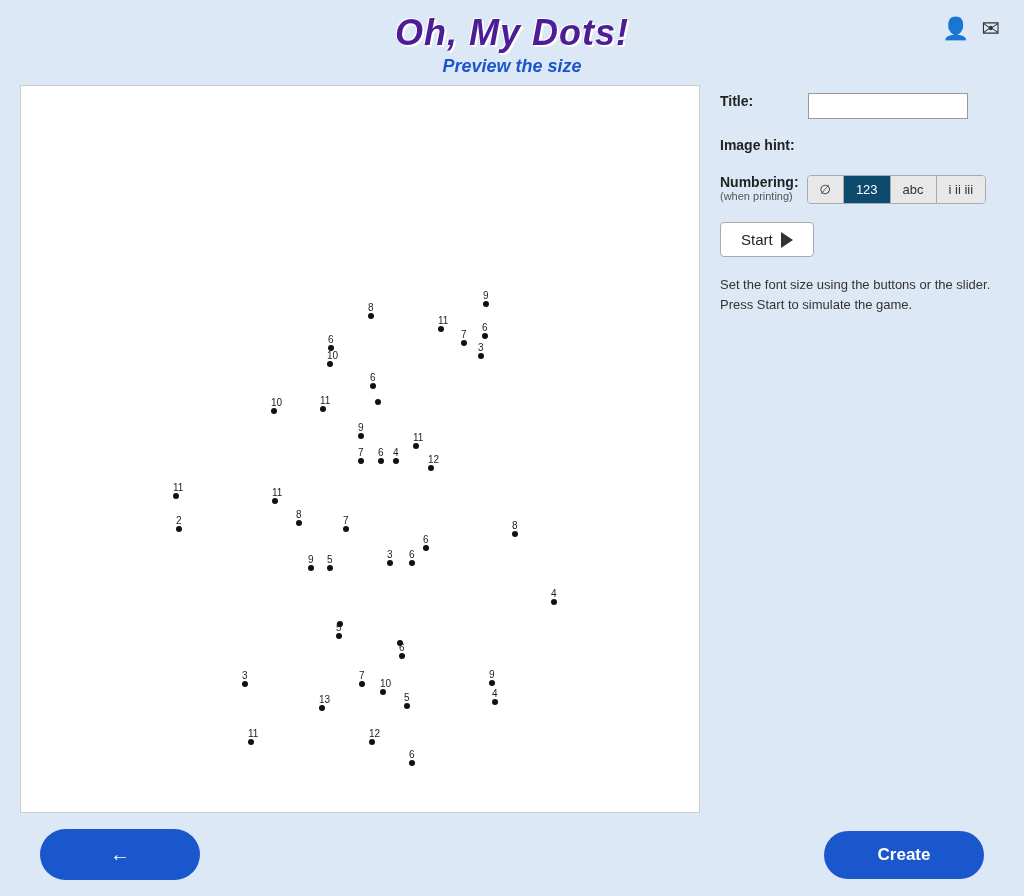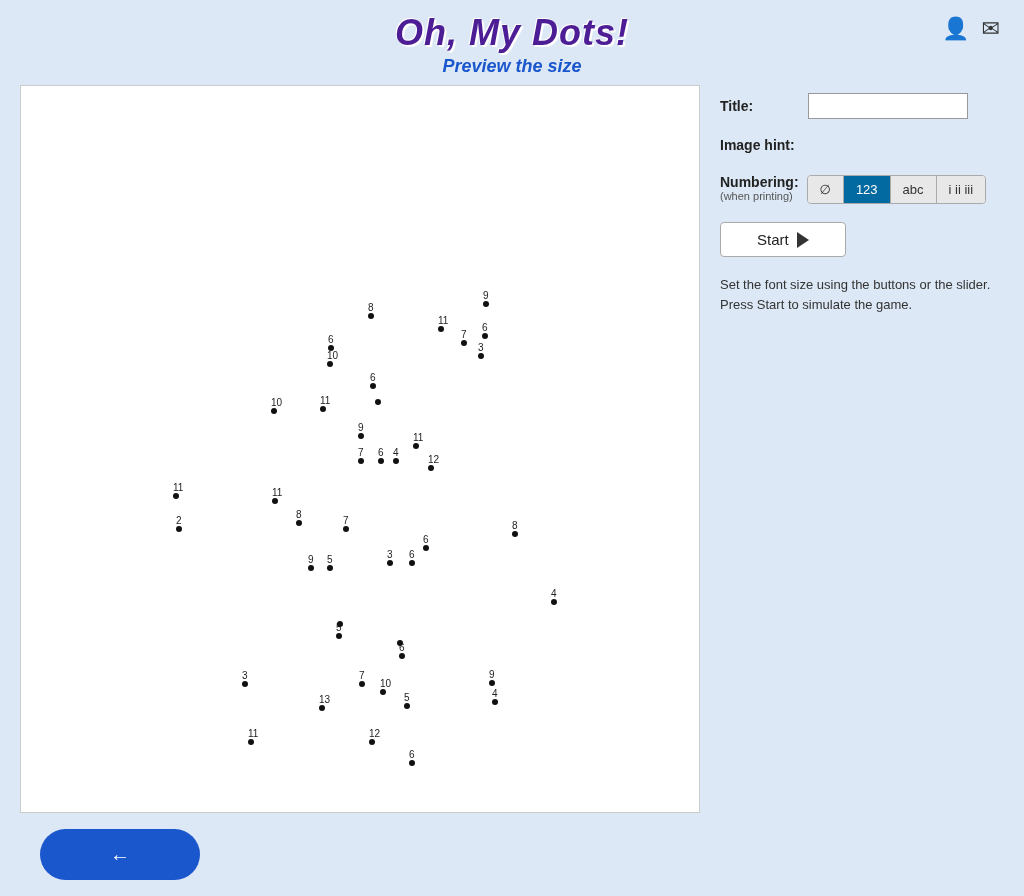--- a/index.html
+++ b/index.html
@@ -74,21 +74,20 @@
     .right-panel {
       flex: 1;
       display: flex;
       flex-direction: column;
       gap: 18px;
       padding-top: 8px;
     }
 
     .field-row {
       display: flex;
-      align-items: center;
       gap: 8px;
     }
     .field-label {
       font-size: 14px;
       font-weight: bold;
       color: #222;
       min-width: 80px;
     }
     .title-input {
       border: 1px solid #999;
@@ -175,33 +174,33 @@
       padding: 6px 12px;
       font-size: 13px;
       cursor: pointer;
       border: none;
       border-right: 1px solid #aaa;
       background: #e8e8e8;
       color: #333;
     }
     .num-btn:last-child { border-right: none; }
     .num-btn.active {
-      background: #0369a1;
+      background: #0c4a6e;
       color: #fff;
     }
 
     
     .start-btn {
       display: flex;
       align-items: center;
       gap: 8px;
       background: #fff;
       border: 1px solid #aaa;
       border-radius: 4px;
-      padding: 8px 36px;
+      padding: 8px 20px;
       font-size: 15px;
       cursor: pointer;
       width: fit-content;
       color: #222;
     }
     .start-btn .play-icon {
       width: 0;
       height: 0;
       border-top: 8px solid transparent;
       border-bottom: 8px solid transparent;
@@ -385,13 +384,14 @@
     </div>
 
     <div class="hint-text">Set the font size using the buttons or the slider. Press Start to simulate the game.</div>
   </div>
 </div>
 
 <div class="bottom-bar">
   <button class="bottom-btn back-btn">
     <span class="back-arrow">←</span>
   </button>
+  <button class="bottom-btn">Create</button>
 </div>
 
 </body></html>

